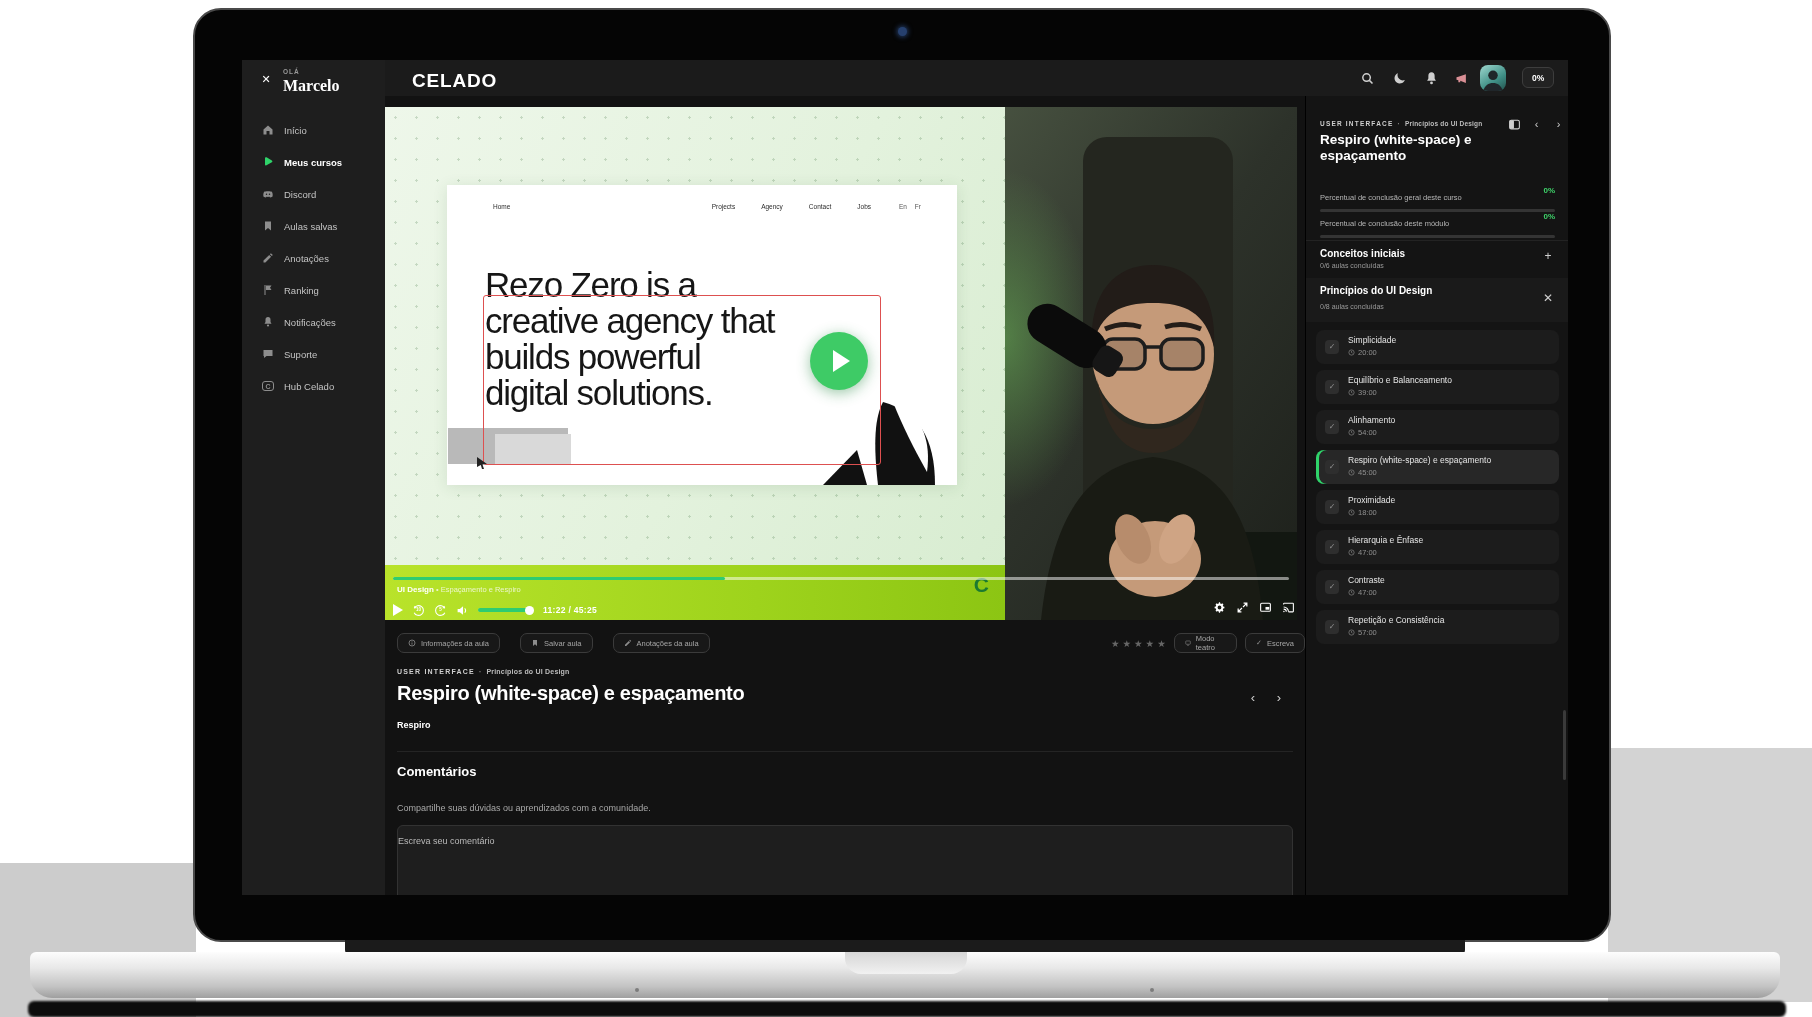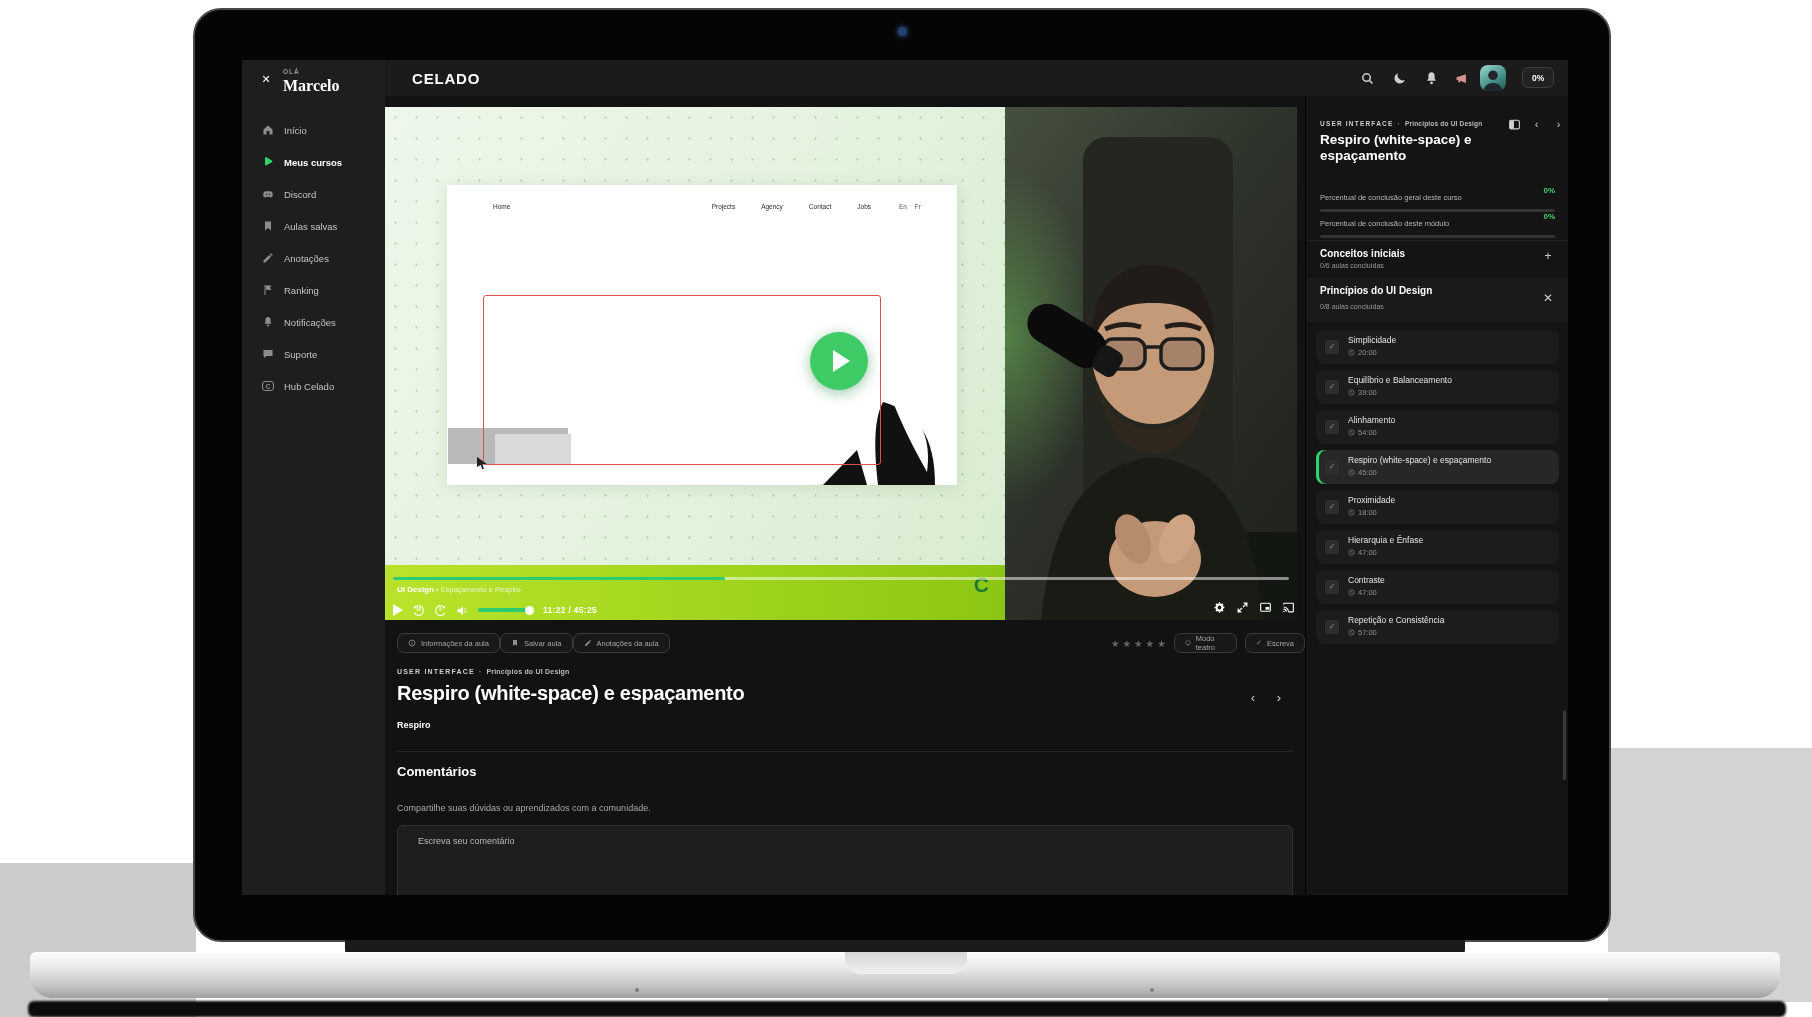--- a/index.html
+++ b/index.html
@@ -15,21 +15,21 @@
   .webcam-dot { left:898px; top:27px; width:9px; height:9px; border-radius:50%; background:#26406e; box-shadow:0 0 5px 1px #26406e; }
   .hinge { left:345px; top:940px; width:1120px; height:16px; background:#1b1b1b; border-radius:0 0 6px 6px; }
   .base { left:30px; top:952px; width:1750px; height:46px; background:linear-gradient(#fdfdfd 0%, #e8e8e8 35%, #c3c3c3 75%, #9f9f9f 100%); border-radius:6px 6px 22px 22px; }
   .base-notch { left:845px; top:952px; width:122px; height:22px; background:linear-gradient(#d6d6d6, #f1f1f1); border-radius:0 0 16px 16px; }
   .foot { width:4px; height:4px; border-radius:50%; background:#7c7c7c; top:988px; }
 
   
   .app { left:242px; top:60px; width:1326px; height:835px; background:#101010; overflow:hidden; color:#ddd; }
 
   .topbar { left:0; top:0; width:1326px; height:36px; background:#1b1b1b; }
-  .logo { left:170px; top:10px; font-size:15px; font-weight:800; letter-spacing:.8px; color:#fff; }
+  .logo { left:170px; top:10px; font-size:19px; font-weight:800; letter-spacing:.8px; color:#fff; }
   .tb-icon { top:11px; width:15px; height:15px; color:#cfcfcf; }
   .tb-icon svg { width:100%; height:100%; display:block; }
   .avatar { left:1238px; top:5px; width:26px; height:26px; border-radius:8px; background:linear-gradient(145deg,#9fd8cf,#3f8f86 60%,#23524d); overflow:hidden; }
   .avatar svg { width:100%; height:100%; display:block; }
   .badge { left:1280px; top:7px; height:21px; padding:0 9px; display:inline-flex; align-items:center; border:1px solid #3d3d3d; border-radius:6px; background:#222; color:#fff; font-size:8.5px; font-weight:700; }
 
   
   .sidebar { left:0; top:0; width:143px; height:835px; background:#1e1e1e; }
   .sb-close { left:18px; top:13px; width:12px; height:12px; color:#fff; font-size:11px; line-height:12px; text-align:center; cursor:pointer; }
   .sb-hello { left:41px; top:8px; font-size:6.5px; letter-spacing:1px; color:#9a9a9a; font-weight:600; }
@@ -87,39 +87,39 @@
   .vol-track { width:56px; height:4px; border-radius:3px; background:rgba(255,255,255,.35); position:relative; }
   .vol-fill { height:4px; border-radius:3px; background:#2ecc71; position:relative; }
   .vol-knob { position:absolute; right:-4px; top:-2.5px; width:9px; height:9px; border-radius:50%; background:#fff; }
   .vp-time { font-size:8.5px; font-weight:600; color:#fff; letter-spacing:.3px; }
   .vp-right { left:828px; top:494px; display:flex; gap:10px; align-items:center; }
 
   
   .action-bar { left:0; top:534px; width:920px; height:26px; }
   .chip { height:20px; padding:0 10px; display:inline-flex; align-items:center; gap:5px; border:1px solid #3b3b3b; border-radius:7px; background:#181818; color:#a6a6a6; font-size:7.5px; cursor:pointer; }
   .chip .ci { width:8px; height:8px; color:#8d8d8d; } .chip .ci svg{width:100%;height:100%;display:block;}
-  .chips-left { left:12px; top:3px; display:flex; gap:0; }
+  .chips-left { left:12px; top:3px; display:flex; gap:20px; }
   .rate-row { left:726px; top:3px; display:flex; align-items:center; gap:8px; }
   .stars { display:flex; gap:3px; font-size:9.5px; color:#666; letter-spacing:0; }
   .stars span { cursor:pointer; }
 
   
   .lesson-head { left:12px; top:572px; width:896px; height:84px; border-bottom:1px solid #242424; }
   .kicker { font-size:7px; letter-spacing:1.2px; font-weight:700; color:#cfcfcf; }
   .kicker .sep { color:#8a8a8a; margin:0 4px; }
   .kicker .course { letter-spacing:.2px; font-weight:600; color:#bdbdbd; }
   .lh-title { left:0; top:14px; font-size:20px; font-weight:800; letter-spacing:-.3px; color:#fff; }
   .lh-chev { top:22px; width:16px; height:16px; color:#cfcfcf; font-size:13px; text-align:center; line-height:15px; cursor:pointer; }
   .lh-tab { left:0; top:52px; font-size:9px; font-weight:700; color:#fff; cursor:pointer; }
 
   
   .comments { left:12px; top:668px; width:896px; }
   .cm-title { font-size:13px; font-weight:800; color:#fff; }
   .cm-sub { margin-top:24px; font-size:9px; color:#a8a8a8; }
-  .cm-box { margin-top:12px; width:896px; height:86px; background:#1e1e1e; border:1px solid #323232; border-radius:6px; color:#ddd; font-size:9px; padding:10px 20px; resize:vertical; font-family:"Liberation Sans", sans-serif; }
+  .cm-box { margin-top:12px; width:896px; height:86px; background:#1e1e1e; border:1px solid #323232; border-radius:6px; color:#ddd; font-size:9px; padding:10px 0; resize:vertical; font-family:"Liberation Sans", sans-serif; }
   .cm-box::placeholder { color:#b9b9b9; }
 
   
   .right-panel { left:1063px; top:36px; width:263px; height:799px; background:#141414; border-left:1px solid #000; }
   .rp-kicker { left:14px; top:24px; }
   .rp-kicker .kicker { font-size:6.5px; }
   .rp-tools { left:202px; top:22px; display:flex; gap:9px; align-items:center; color:#cfcfcf; }
   .rp-tool { width:13px; height:13px; font-size:11px; line-height:12px; text-align:center; cursor:pointer; }
   .rp-tool svg { width:100%; height:100%; display:block; }
   .rp-title { left:14px; top:36px; width:205px; font-size:13.5px; line-height:16px; font-weight:800; color:#fff; }
@@ -286,20 +286,26 @@
                 <span>Projects</span>
                 <span>Agency</span>
                 <span>Contact</span>
                 <span>Jobs</span>
               </span>
               <span class="abs site-langs">
                 <span>En</span>
                 <span>Fr</span>
               </span>
             </div>
+            <div class="abs headline">
+              <div>Rezo Zero is a</div>
+              <div>creative agency that</div>
+              <div>builds powerful</div>
+              <div>digital solutions.</div>
+            </div>
           </div>
           <div class="abs gray-block"></div>
           <div class="abs gray-block2"></div>
           <div class="abs art-block">
             <svg viewBox="0 0 112 83" width="112" height="83">
                 <path d="M60 0 C95 10 112 35 112 83 L55 83 C50 40 52 15 60 0 Z" fill="#111"></path>
                 <path d="M78 0 C100 18 108 40 104 70 C90 45 80 25 70 0 Z" fill="#fff"></path>
                 <path d="M0 83 L34 48 L44 83 Z" fill="#111"></path>
               </svg>
           </div>

